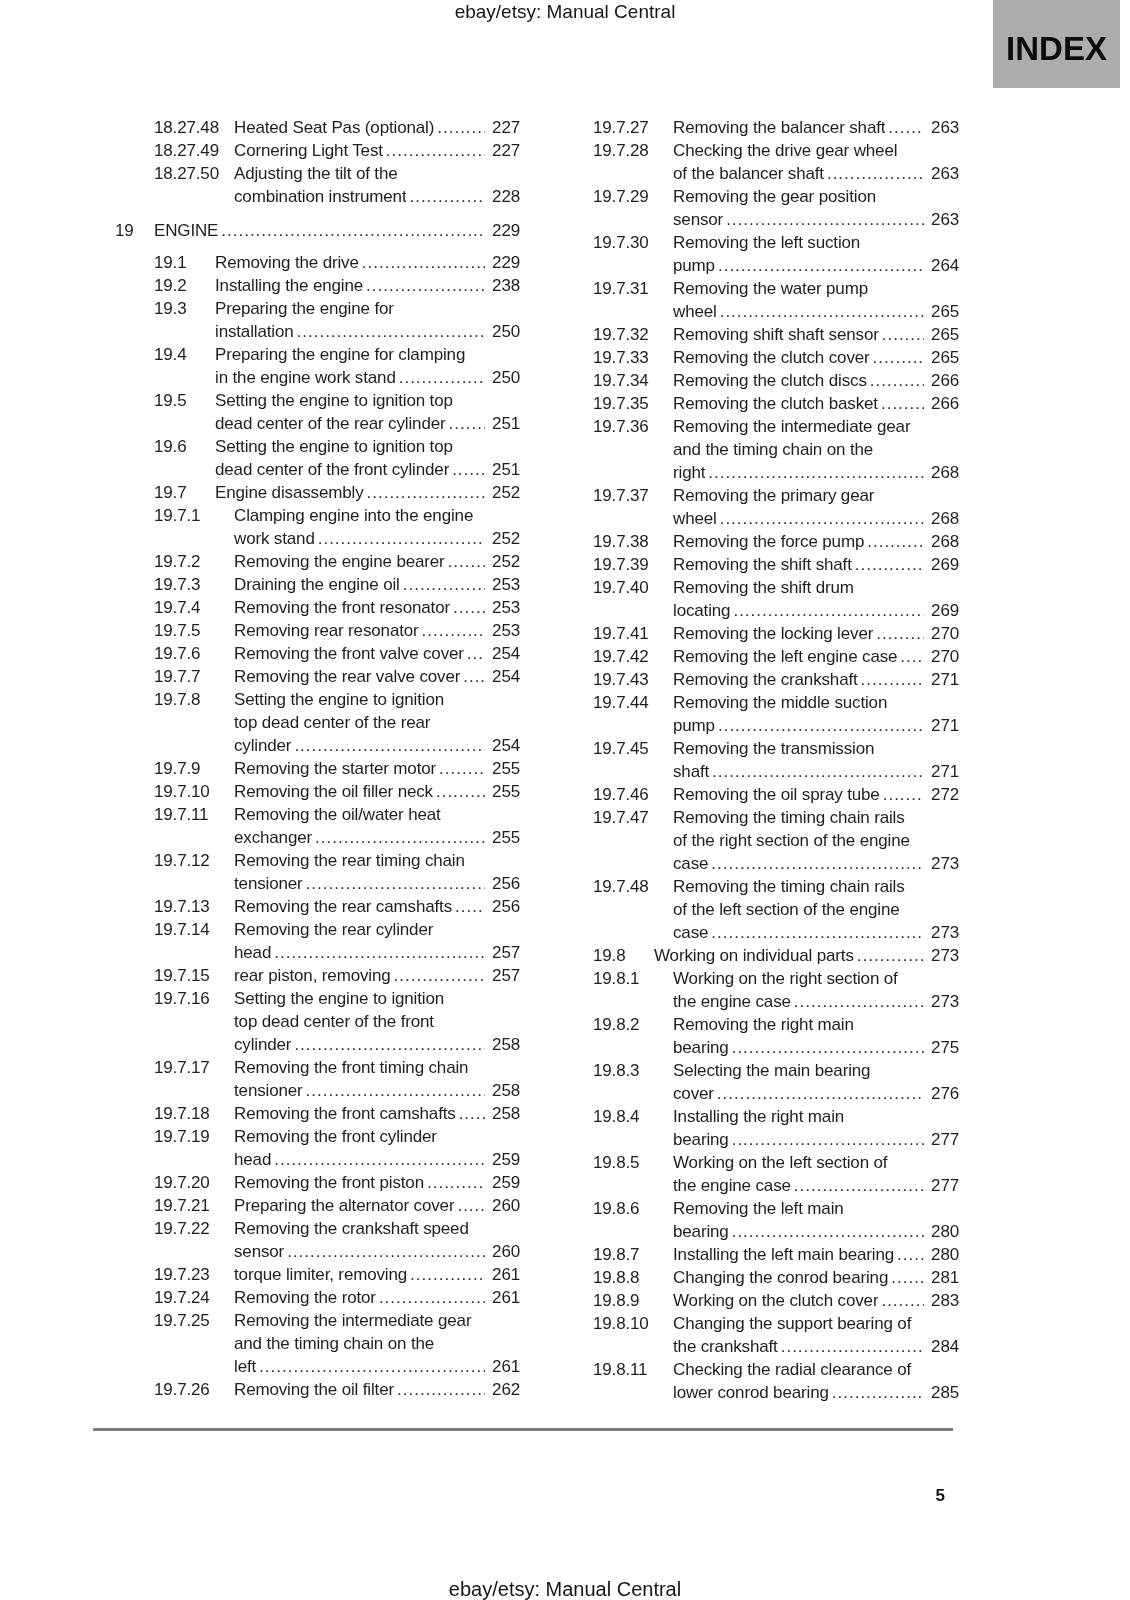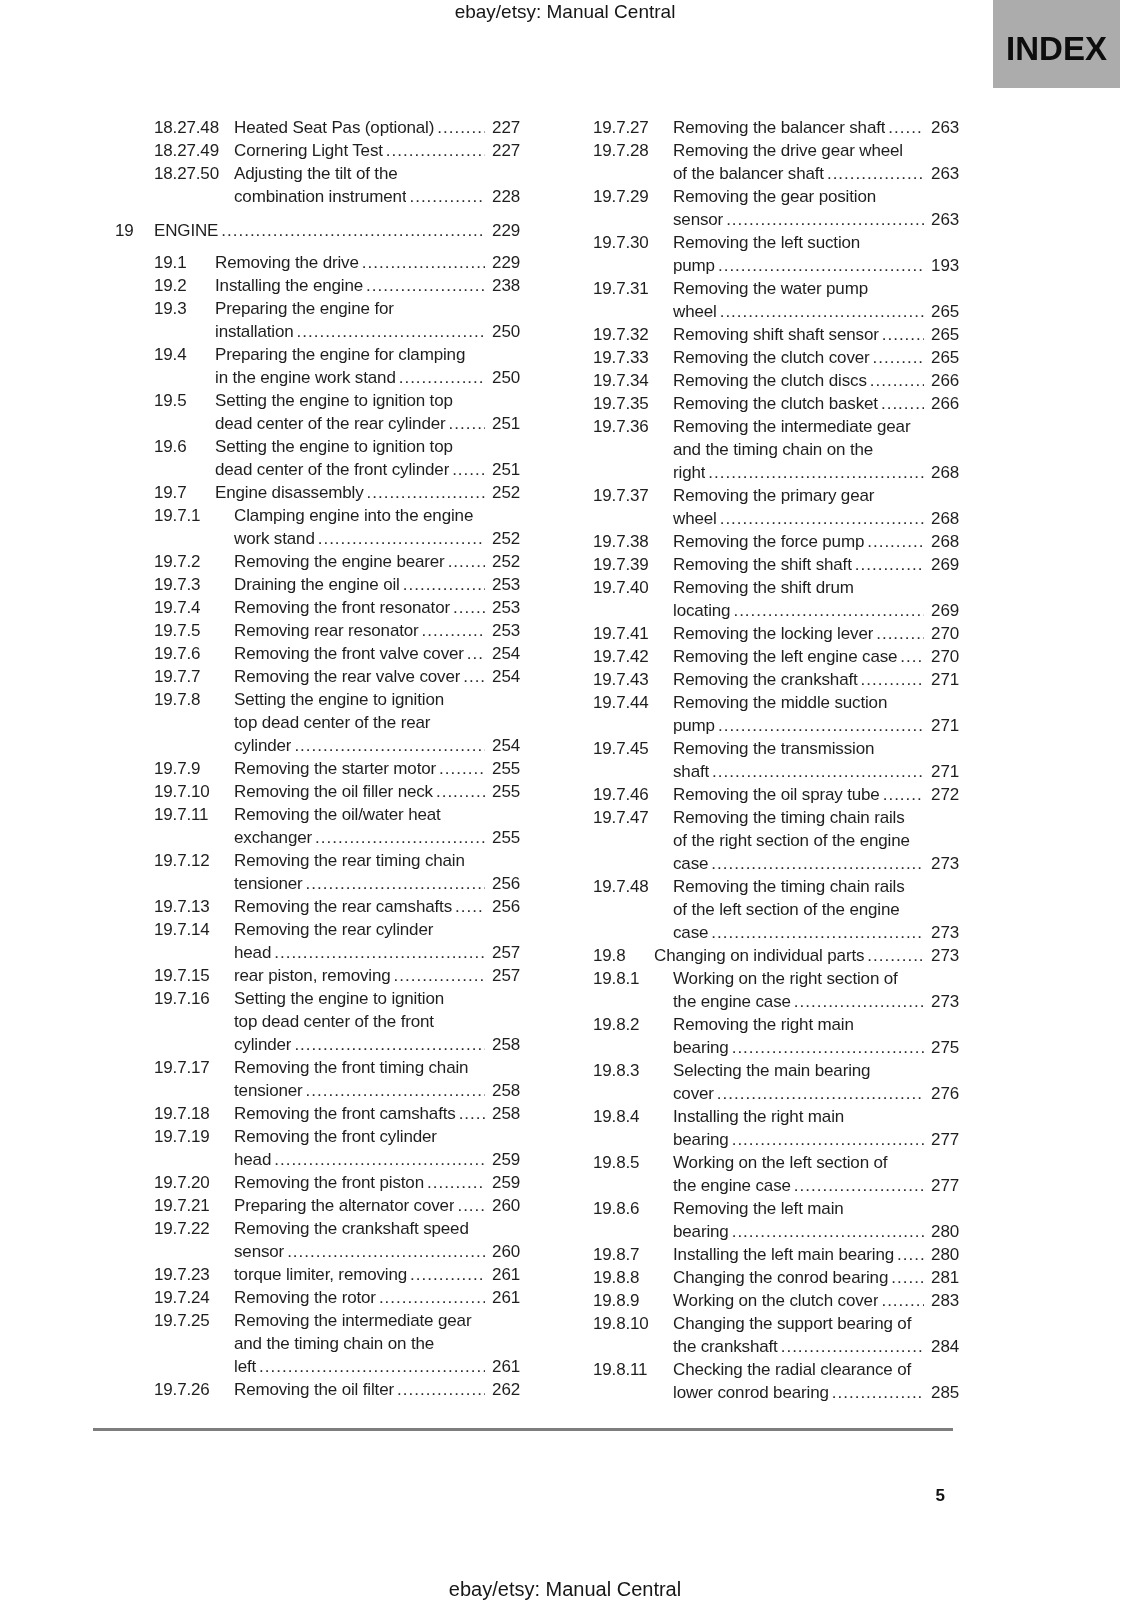--- a/index.html
+++ b/index.html
@@ -538,21 +538,21 @@
         <span class="last-text">Removing the balancer shaft</span>
         <span class="dots">........................................................................................................................................................................................................</span>
         <span class="page-num">263</span>
       </span>
     </span>
   </div>
 
   <div class="entry lvl3">
     <span class="num">19.7.28</span>
     <span class="body">
-      <span class="pre">Removing the drive gear wheel</span>
+      <span class="pre">Checking the drive gear wheel</span>
       <span class="lastline">
         <span class="last-text">of the balancer shaft</span>
         <span class="dots">........................................................................................................................................................................................................</span>
         <span class="page-num">263</span>
       </span>
     </span>
   </div>
 
   <div class="entry lvl3">
     <span class="num">19.7.29</span>
@@ -566,21 +566,21 @@
     </span>
   </div>
 
   <div class="entry lvl3">
     <span class="num">19.7.30</span>
     <span class="body">
       <span class="pre">Removing the left suction</span>
       <span class="lastline">
         <span class="last-text">pump</span>
         <span class="dots">........................................................................................................................................................................................................</span>
-        <span class="page-num">193</span>
+        <span class="page-num">264</span>
       </span>
     </span>
   </div>
 
   <div class="entry lvl3">
     <span class="num">19.7.31</span>
     <span class="body">
       <span class="pre">Removing the water pump</span>
       <span class="lastline">
         <span class="last-text">wheel</span>
@@ -795,21 +795,21 @@
         <span class="page-num">273</span>
       </span>
     </span>
   </div>
 
   <div class="entry lvl2">
     <span class="num">19.8</span>
     <span class="body">
 
       <span class="lastline">
-        <span class="last-text">Changing on individual parts</span>
+        <span class="last-text">Working on individual parts</span>
         <span class="dots">........................................................................................................................................................................................................</span>
         <span class="page-num">273</span>
       </span>
     </span>
   </div>
 
   <div class="entry lvl3">
     <span class="num">19.8.1</span>
     <span class="body">
       <span class="pre">Working on the right section of</span>

